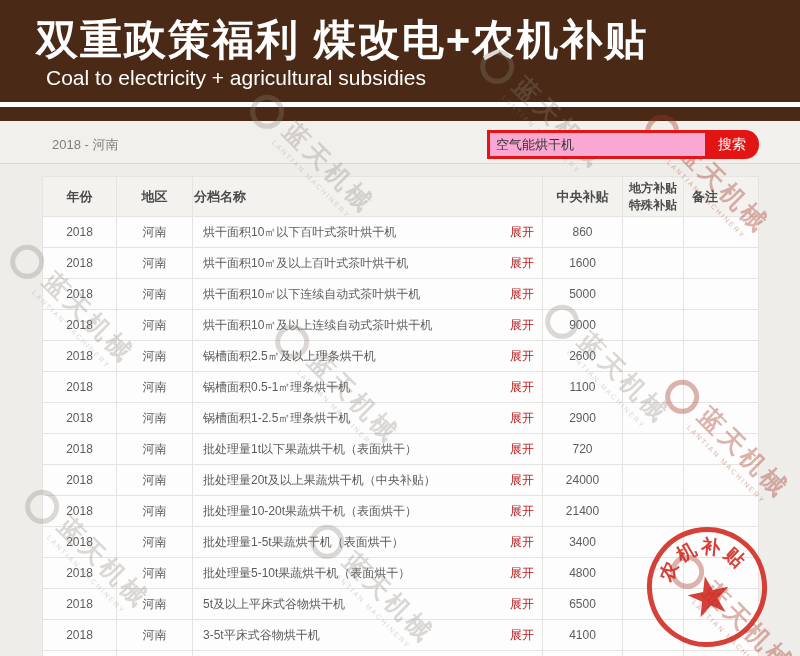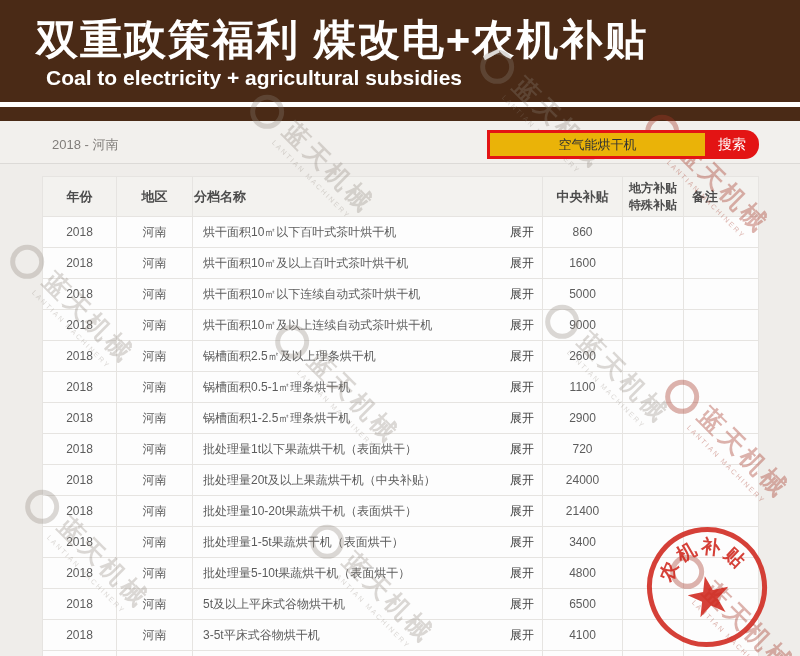--- a/index.html
+++ b/index.html
@@ -4,44 +4,44 @@
 <style>
   html,body{margin:0;padding:0;}
   body{
     width:800px;height:656px;position:relative;overflow:hidden;
     background:#efedea;
     font-family:"Liberation Sans","DejaVu Sans",sans-serif;
   }
   
   .header{position:absolute;left:0;top:0;width:800px;height:102px;background:#4a2a16;}
   .title{position:absolute;left:36px;top:12px;font-size:42px;font-weight:bold;color:#ffffff;letter-spacing:2px;white-space:nowrap;}
-  .subtitle{position:absolute;left:46px;top:66px;font-size:21px;color:#ffffff;white-space:nowrap;font-weight:bold;}
+  .subtitle{position:absolute;left:46px;top:66px;font-size:21px;color:#ffffff;white-space:nowrap;}
   .white-gap{position:absolute;left:0;top:102px;width:800px;height:5px;background:#ffffff;}
   .brown-strip{position:absolute;left:0;top:107px;width:800px;height:14px;background:#4a2a16;}
 
   
   .topbar{position:absolute;left:0;top:121px;width:800px;height:42px;border-bottom:1px solid #dcdad7;background:#f2f0ed;}
   .breadcrumb{position:absolute;left:52px;top:136px;font-size:13px;color:#807d7a;z-index:4;}
   .search{position:absolute;left:487px;top:130px;width:272px;height:29px;background:#e31414;
           border-radius:0 14px 14px 0;display:flex;align-items:stretch;z-index:6;}
   .search input{flex:1;margin:3px 0 3px 3px;border:none;outline:none;padding:0 6px;
-                font-size:13px;color:#333;background:#eab308;font-family:inherit;text-align:center;}
+                font-size:13px;color:#333;background:#f9a8d4;font-family:inherit;}
   .search button{width:54px;background:transparent;border:none;color:#fff;font-size:14px;
                  font-family:inherit;cursor:pointer;}
 
   
   .table-wrap{position:absolute;left:42px;top:176px;width:716px;z-index:2;}
   table{width:716px;border-collapse:collapse;background:#fdfdfd;table-layout:fixed;}
   th,td{border:1px solid #e6e4e1;overflow:hidden;white-space:nowrap;}
   thead th{height:37px;background:#f3f2ef;font-size:13px;color:#4c4c4c;font-weight:bold;}
   thead th.local{font-size:12px;line-height:1.35;font-weight:bold;}
   tbody td{height:28px;font-size:12px;color:#5c5c5c;text-align:center;}
   td.name{text-align:left;padding:0 8px 0 10px;}
   .name-inner{display:flex;justify-content:space-between;align-items:center;}
-  .expand{color:#404040;cursor:pointer;flex:0 0 auto;margin-left:6px;}
+  .expand{color:#b91c1c;cursor:pointer;flex:0 0 auto;margin-left:6px;}
 
   
   .wm{position:absolute;display:flex;align-items:flex-start;gap:8px;
       transform:rotate(45deg);transform-origin:0 0;
       color:rgba(140,128,120,0.30);pointer-events:none;z-index:5;}
   .wm.red{color:rgba(165,55,40,0.38);}
   .wm .ring{width:24px;height:24px;border:5px solid currentColor;border-radius:50%;flex:0 0 auto;margin-top:4px;}
   .wm .cols{display:flex;flex-direction:column;}
   .wm .wmtext{font-size:25px;font-weight:bold;letter-spacing:4px;white-space:nowrap;}
   .wm .wmsub{font-size:7px;letter-spacing:2px;white-space:nowrap;margin-top:1px;}

